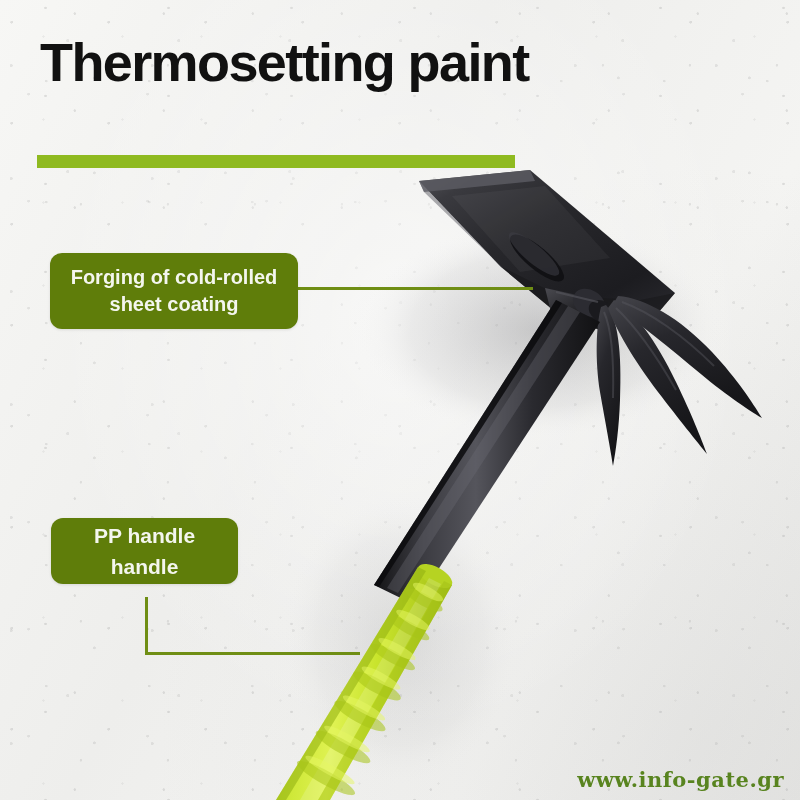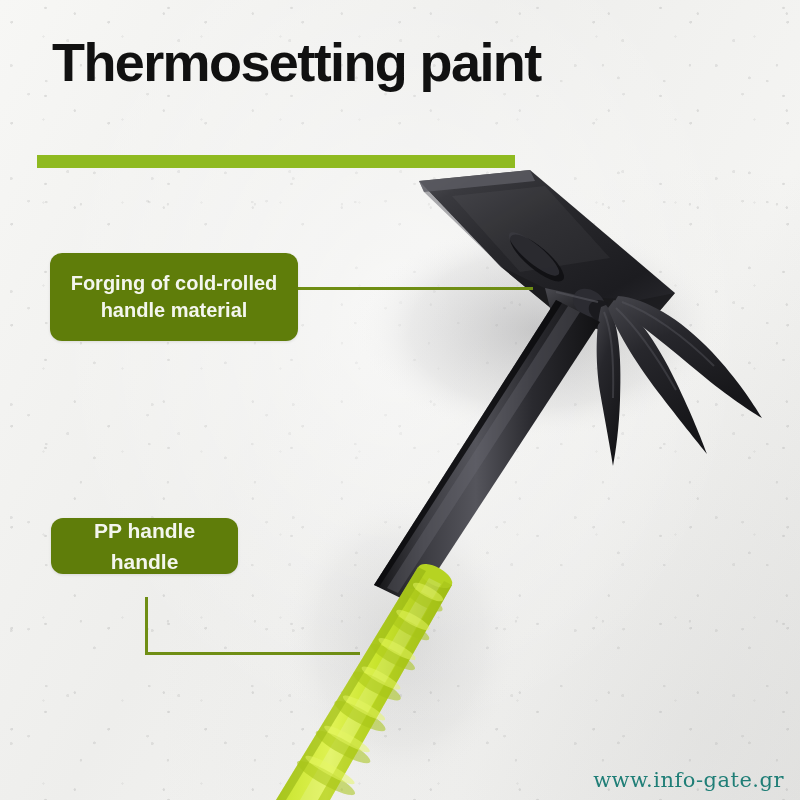--- a/index.html
+++ b/index.html
@@ -54,21 +54,20 @@
     pointer-events: none;
   }
 
   
   #headline {
     position: absolute;
     left: 40px;
     top: 32px;
     width: 700px;
     z-index: 30;
-    margin-left: 12px;
   }
   .headline-line {
     font-family: "Liberation Sans", sans-serif;
     font-weight: 700;
     font-size: 54px;
     line-height: 60px;
     letter-spacing: -1.6px;
     color: #111111;
     white-space: nowrap;
   }
@@ -109,29 +108,29 @@
   }
   .callout .cl-line {
     display: block;
     white-space: nowrap;
   }
 
   #callout-forging {
     left: 50px;
     top: 253px;
     width: 248px;
-    height: 88px;
+    height: 76px;
     font-size: 20px;
     line-height: 27px;
   }
   #callout-handle {
     left: 51px;
     top: 518px;
     width: 187px;
-    height: 56px;
+    height: 66px;
     font-size: 21px;
     line-height: 31px;
   }
 
   
   .leader {
     position: absolute;
     background: #6f8e14;
     z-index: 35;
   }
@@ -154,24 +153,24 @@
     height: 3px;
   }
 
   
   #watermark {
     position: absolute;
     right: 16px;
     bottom: 8px;
     z-index: 50;
     font-family: "DejaVu Serif", "Liberation Serif", serif;
-    font-weight: 400;
+    font-weight: 700;
     font-size: 21px;
     letter-spacing: .5px;
-    color: #0f766e;
+    color: #4d7c0f;
     opacity: .92;
     white-space: nowrap;
   }
 </style>
 </head>
 <body>
 
 <div id="poster">
 
   <div id="bg-texture"></div>
@@ -309,21 +308,21 @@
     <div class="headline-line">Thermosetting paint</div>
   </div>
   <div id="headline-underline"></div>
 
   <div class="leader" id="leader-forging"></div>
   <div class="leader" id="leader-handle-vert"></div>
   <div class="leader" id="leader-handle-horz"></div>
 
   <div class="callout" id="callout-forging">
     <span class="cl-line">Forging of cold-rolled</span>
-    <span class="cl-line">handle material</span>
+    <span class="cl-line">sheet coating</span>
   </div>
 
   <div class="callout" id="callout-handle">
     <span class="cl-line">PP handle</span>
     <span class="cl-line">handle</span>
   </div>
 
   <div id="watermark">www.info-gate.gr</div>
 
 </div>

